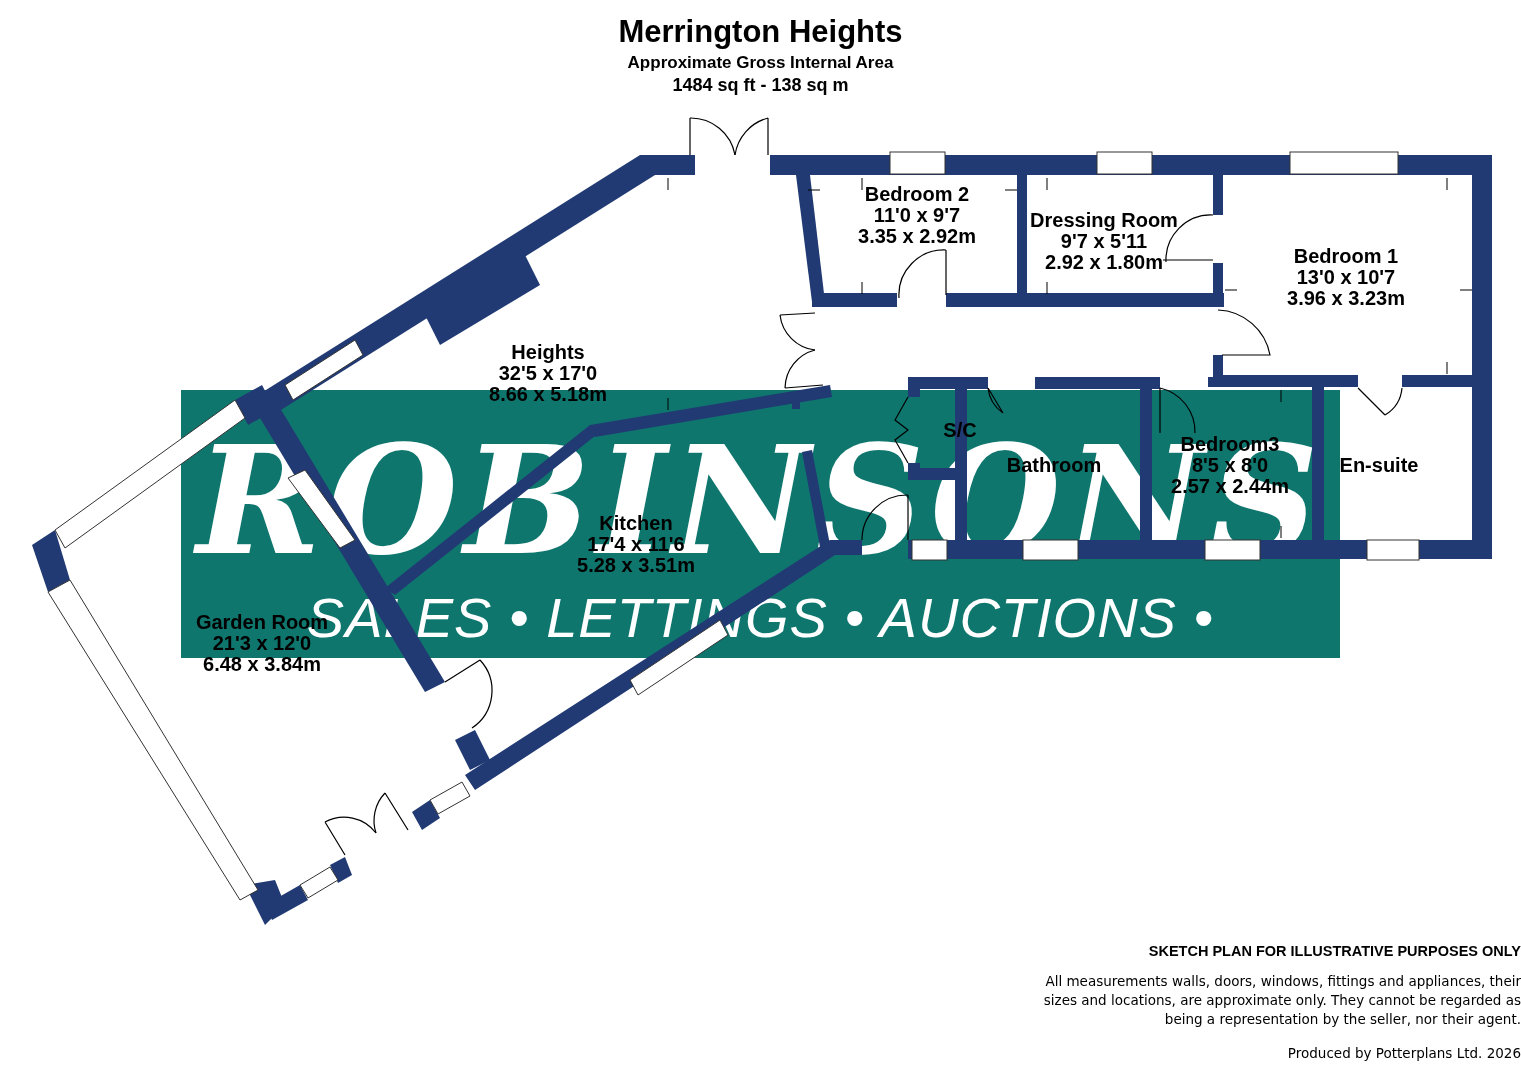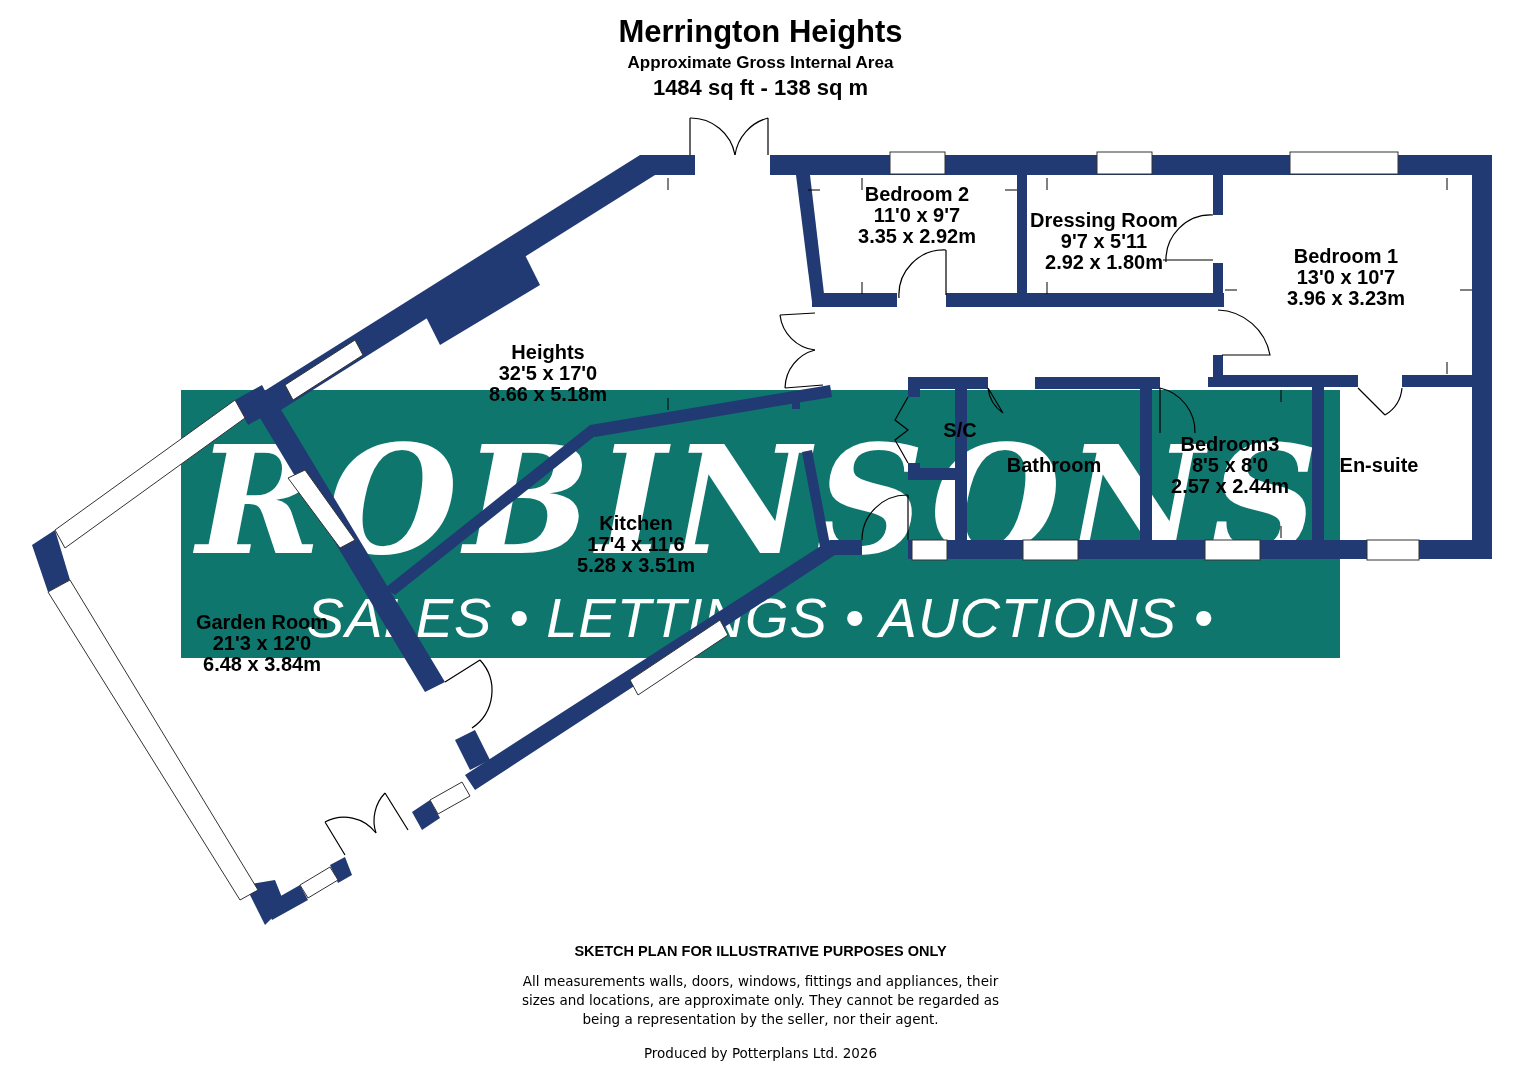--- a/index.html
+++ b/index.html
@@ -1,23 +1,23 @@
 <!DOCTYPE html>
 <html><head>
 <meta charset="utf-8">
 <style>
   html, body { margin:0; padding:0; background:#ffffff; }
   body { width:1521px; height:1080px; position:relative; overflow:hidden; font-family:"Liberation Sans", sans-serif; }
   .title { position:absolute; left:0; width:1521px; text-align:center; color:#000; }
   #t1 { top:14px; font-size:31px; font-weight:bold; }
   #t2 { top:53px; font-size:17px; font-weight:bold; }
-  #t3 { top:75px; font-size:22px; font-weight:bold; }
+  #t3 { top:75px; font-size:18px; font-weight:bold; }
   svg.plan { position:absolute; left:0; top:0; }
   .lbl { position:absolute; text-align:center; font-weight:bold; font-size:20px; line-height:21px; color:#000; transform:translateX(-50%); white-space:nowrap; }
-  .foot { position:absolute; left:0; width:1521px; text-align:center; color:#000; }
+  .foot { position:absolute; left:0; width:1521px; text-align:right; color:#000; }
   #f1 { top:943px; font-size:14.5px; font-weight:bold; }
   #f2 { top:972px; font-size:13.5px; line-height:19px; font-family:"DejaVu Sans", sans-serif; }
   #f3 { top:1045px; font-size:13.5px; font-family:"DejaVu Sans", sans-serif; }
   .wm { position:absolute; left:181px; top:390px; width:1159px; height:268px; background:#0f766e;font-style:italic; }
   .wm-big { position:absolute; left:0; width:1159px; top:30px; text-align:center; font-family:"DejaVu Serif", serif; font-weight:bold; font-size:150px; letter-spacing:6px; color:#ffffff; line-height:160px; }
   .wm-small { position:absolute; left:0; width:1159px; top:195px; text-align:center; font-size:56px; color:#ffffff; letter-spacing:1px; }
 </style>
 </head>
 <body>
 

